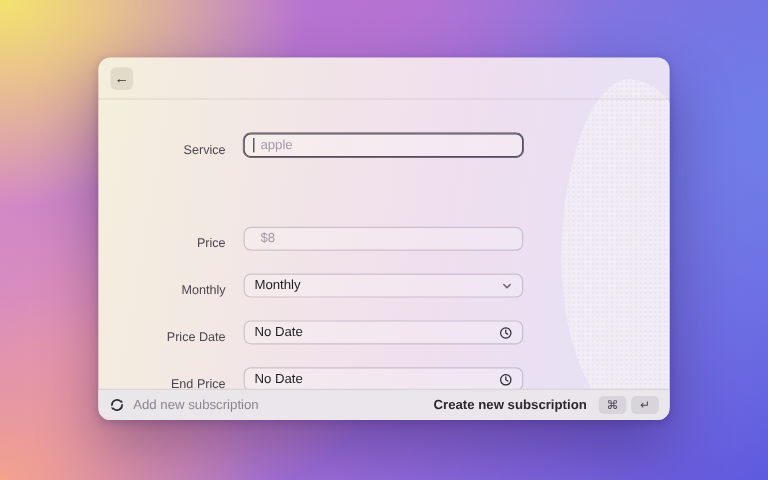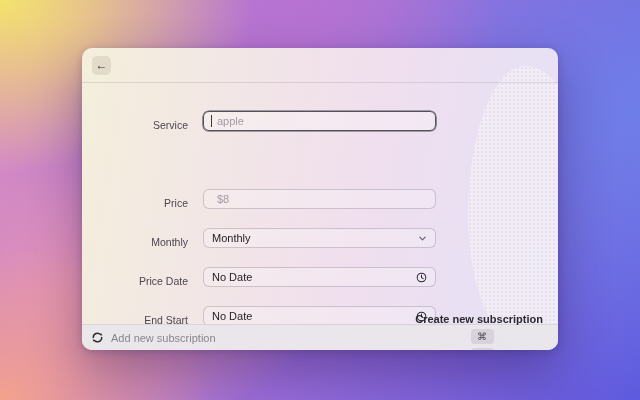--- a/index.html
+++ b/index.html
@@ -90,21 +90,21 @@
   .picker svg{flex:none;display:block;}
   
   .footer{
     position:absolute;left:0;right:0;bottom:0;height:26px;
     background:rgba(233,230,234,.92);
     border-top:1px solid rgba(90,80,95,.12);
     display:flex;align-items:center;padding:12px 9px;box-sizing:border-box;
   }
   .footer-left{display:flex;align-items:center;gap:7px;}
   .footer-title{font-size:11px;color:#8a8490;}
-  .footer-right{margin-left:auto;display:flex;align-items:center;gap:4px;flex-direction:column;}
+  .footer-right{margin-left:auto;display:flex;align-items:center;gap:4px;}
   .primary-action{font-size:11px;font-weight:700;color:#2b282e;margin-right:6px;}
   .key-badge{
     min-width:17px;height:15px;padding:0 3px;border-radius:4px;
     background:rgba(60,50,70,.10);
     display:flex;align-items:center;justify-content:center;
     font-size:10px;color:#4c4752;
   }
 </style>
 </head>
 <body>
@@ -160,21 +160,21 @@
               <span class="picker-value">No Date</span>
               <svg width="11" height="11" viewBox="0 0 12 12">
                 <circle cx="6" cy="6" r="4.7" fill="none" stroke="#2a272d" stroke-width="1.1"></circle>
                 <path d="M6 3.4 V6 L7.8 7.2" fill="none" stroke="#2a272d" stroke-width="1.1" stroke-linecap="round"></path>
               </svg>
             </div>
           </div>
         </div>
 
         <div class="row">
-          <div class="row-label">End Start</div>
+          <div class="row-label">End Price</div>
           <div class="row-field">
             <div class="picker">
               <span class="picker-value">No Date</span>
               <svg width="11" height="11" viewBox="0 0 12 12">
                 <circle cx="6" cy="6" r="4.7" fill="none" stroke="#2a272d" stroke-width="1.1"></circle>
                 <path d="M6 3.4 V6 L7.8 7.2" fill="none" stroke="#2a272d" stroke-width="1.1" stroke-linecap="round"></path>
               </svg>
             </div>
           </div>
         </div>

